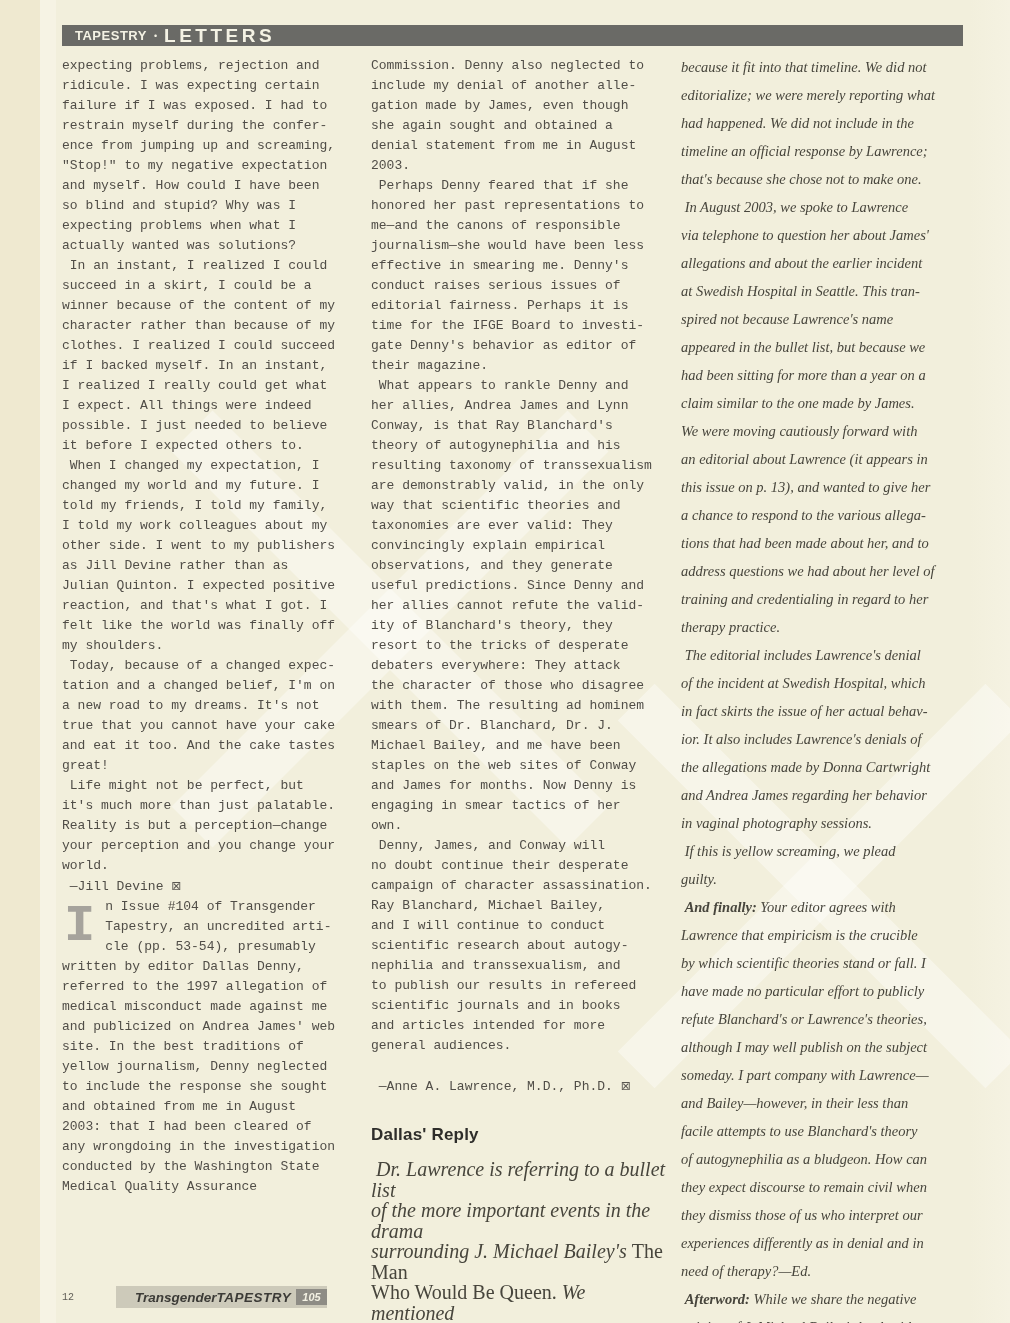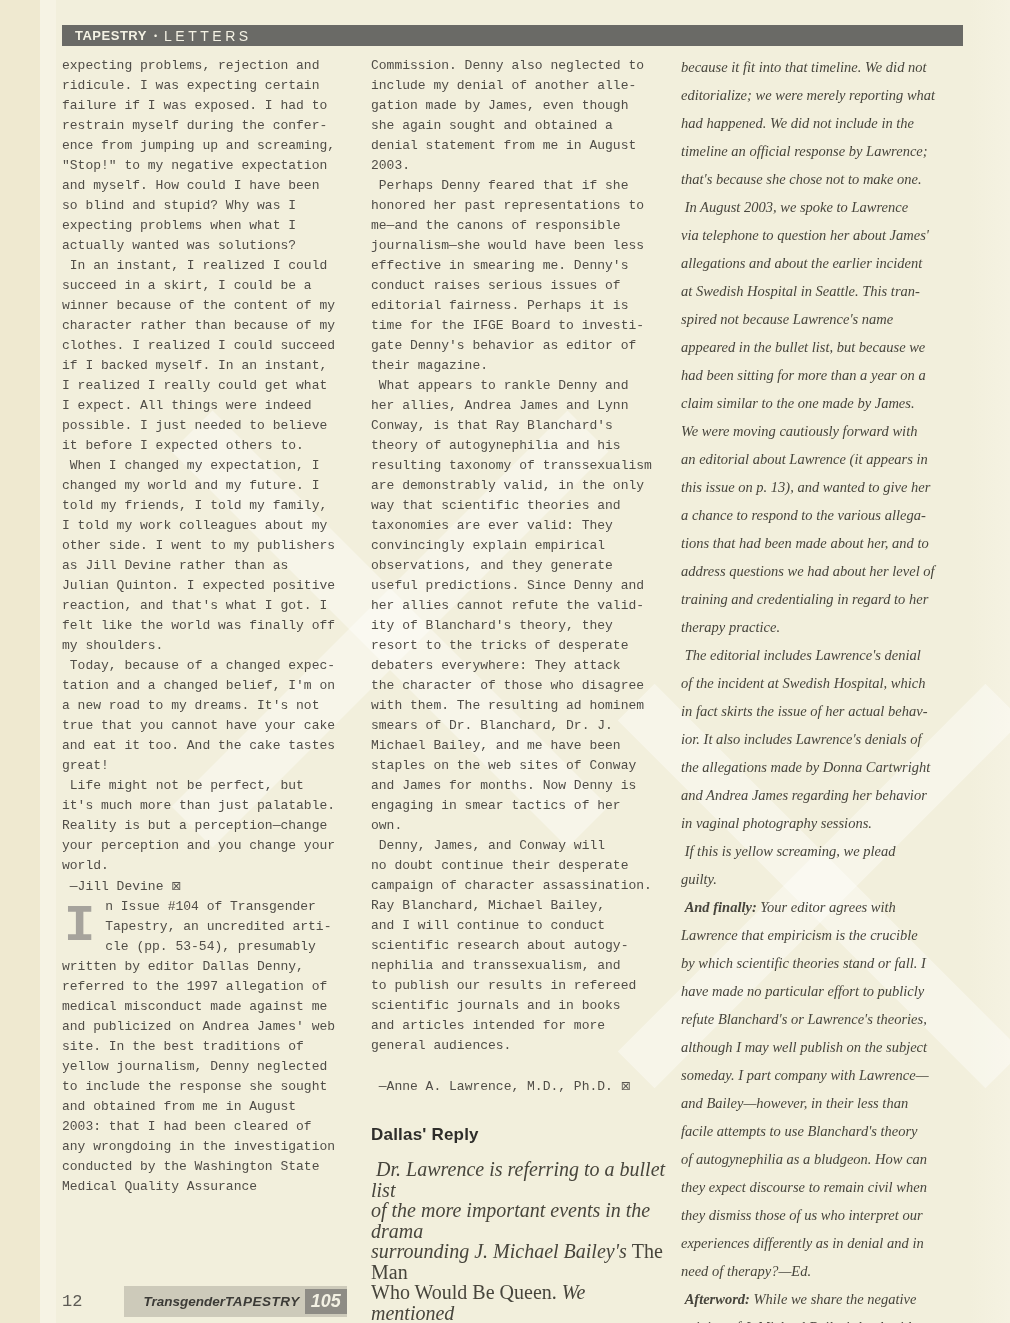--- a/index.html
+++ b/index.html
@@ -13,21 +13,21 @@
   .wm2{left:110px;top:600px;width:560px;height:58px;transform:rotate(-45deg);}
   .wm3{left:560px;top:860px;width:520px;height:52px;transform:rotate(45deg);}
   .wm4{left:560px;top:860px;width:520px;height:52px;transform:rotate(-45deg);}
 
   .header-bar{
     position:absolute;left:62px;top:25px;width:901px;height:21px;z-index:2;
     background:#6a6a66;color:#f4f2e4;display:flex;align-items:center;padding-left:13px;box-sizing:border-box;
   }
   .hdr-left{font-size:13px;font-weight:600;letter-spacing:0.5px;}
   .hdr-bullet{font-size:9px;margin:0 7px;}
-  .hdr-right{font-size:14px;font-weight:normal;letter-spacing:3.5px;}
+  .hdr-right{font-size:19px;font-weight:bold;letter-spacing:3.5px;}
 
   .col{position:absolute;z-index:1;}
   .col1{left:62px;top:56px;width:296px;}
   .col2{left:371px;top:56px;width:296px;}
   .col3{left:681px;top:53px;width:302px;}
 
   .mono{font-family:"Liberation Mono","DejaVu Sans Mono",monospace;font-size:13px;line-height:20px;color:#504d47;}
   .serif{font-family:Liberation Serif, serif;font-style:italic;font-size:14.5px;line-height:28px;color:#47453c;}
   .para{white-space:pre-wrap;margin:0;}
   .sig{white-space:pre-wrap;}
@@ -42,25 +42,25 @@
 
   .drop-cap{
     float:left;font-family:"Liberation Mono","DejaVu Sans Mono",monospace;font-weight:bold;
     font-size:52px;line-height:54px;color:#a6a39c;margin:3px 10px 0 2px;
   }
   .serif-inline{font-family:"Liberation Serif","DejaVu Serif",serif;font-style:italic;font-size:20px;line-height:20.5px;color:#47453c;white-space:pre-wrap;}
   .seg-bold{font-weight:bold;}
   .seg-roman{font-style:normal;}
 
   .footer{position:absolute;left:62px;top:1286px;display:flex;align-items:center;z-index:1;}
-  .page-num{font-family:"Liberation Mono","DejaVu Sans Mono",monospace;font-size:17px;color:#5d5b55;}
+  .page-num{font-family:"Liberation Mono","DejaVu Sans Mono",monospace;font-size:10px;color:#5d5b55;}
   .mag-box{margin-left:42px;background:#cdcaba;display:inline-flex;align-items:center;padding:3px 0 3px 19px;}
   .mag-italic,.mag-caps{font-family:"Liberation Sans",sans-serif;font-style:italic;font-weight:bold;font-size:13.5px;color:#3c3b37;}
   .mag-caps{letter-spacing:0.5px;}
-  .issue-box{margin-left:5px;background:#8e8c85;color:#f3f1e3;font-style:italic;font-weight:bold;font-size:18px;padding:2px 6px;}
+  .issue-box{margin-left:5px;background:#8e8c85;color:#f3f1e3;font-style:italic;font-weight:bold;font-size:11px;padding:2px 6px;}
 </style>
 </head>
 <body>
 
 <div class="wm wm1"></div>
 <div class="wm wm2"></div>
 <div class="wm wm3"></div>
 <div class="wm wm4"></div>
 
 <div class="header-bar">

